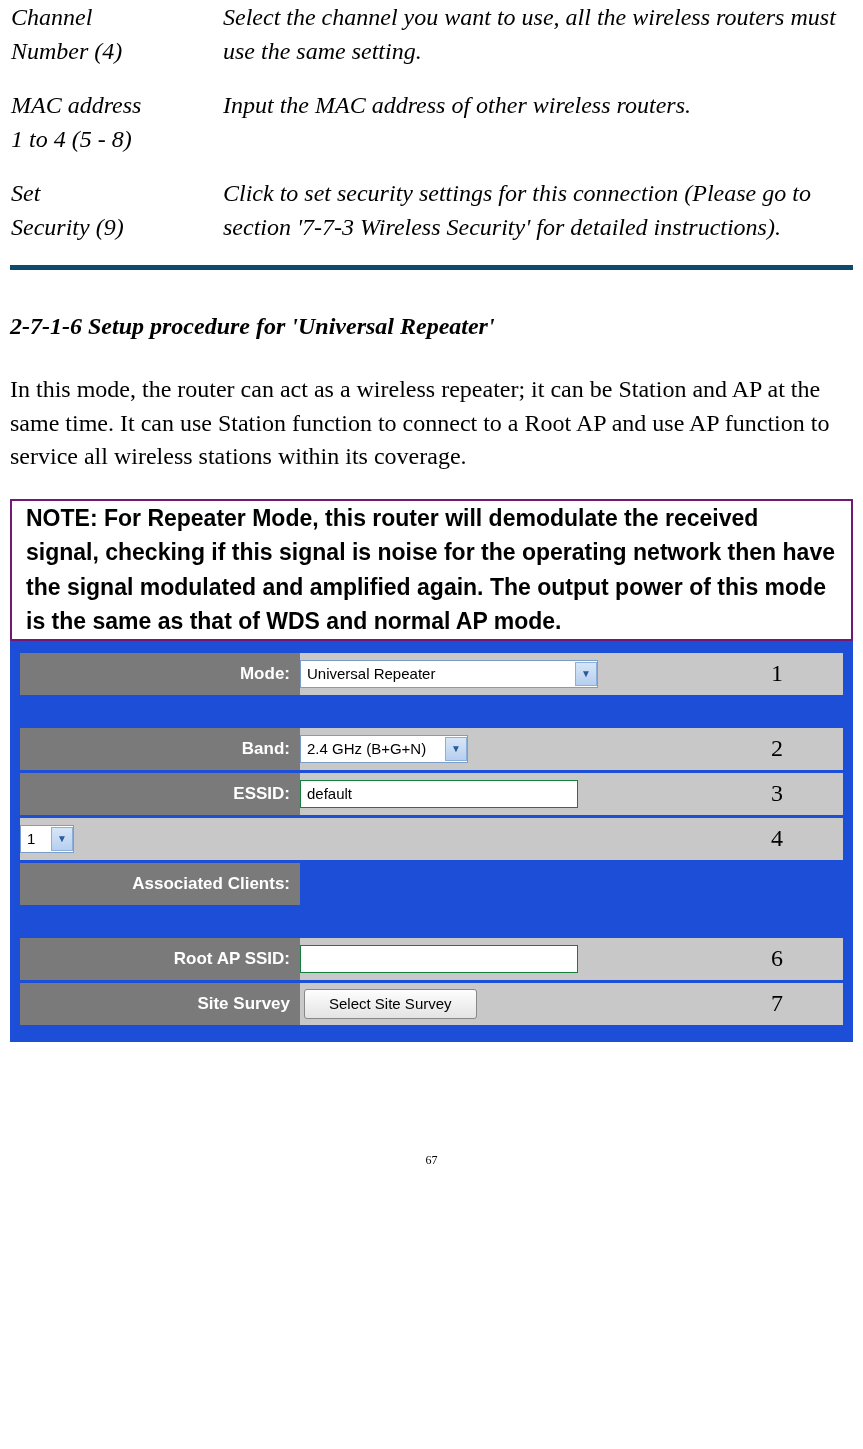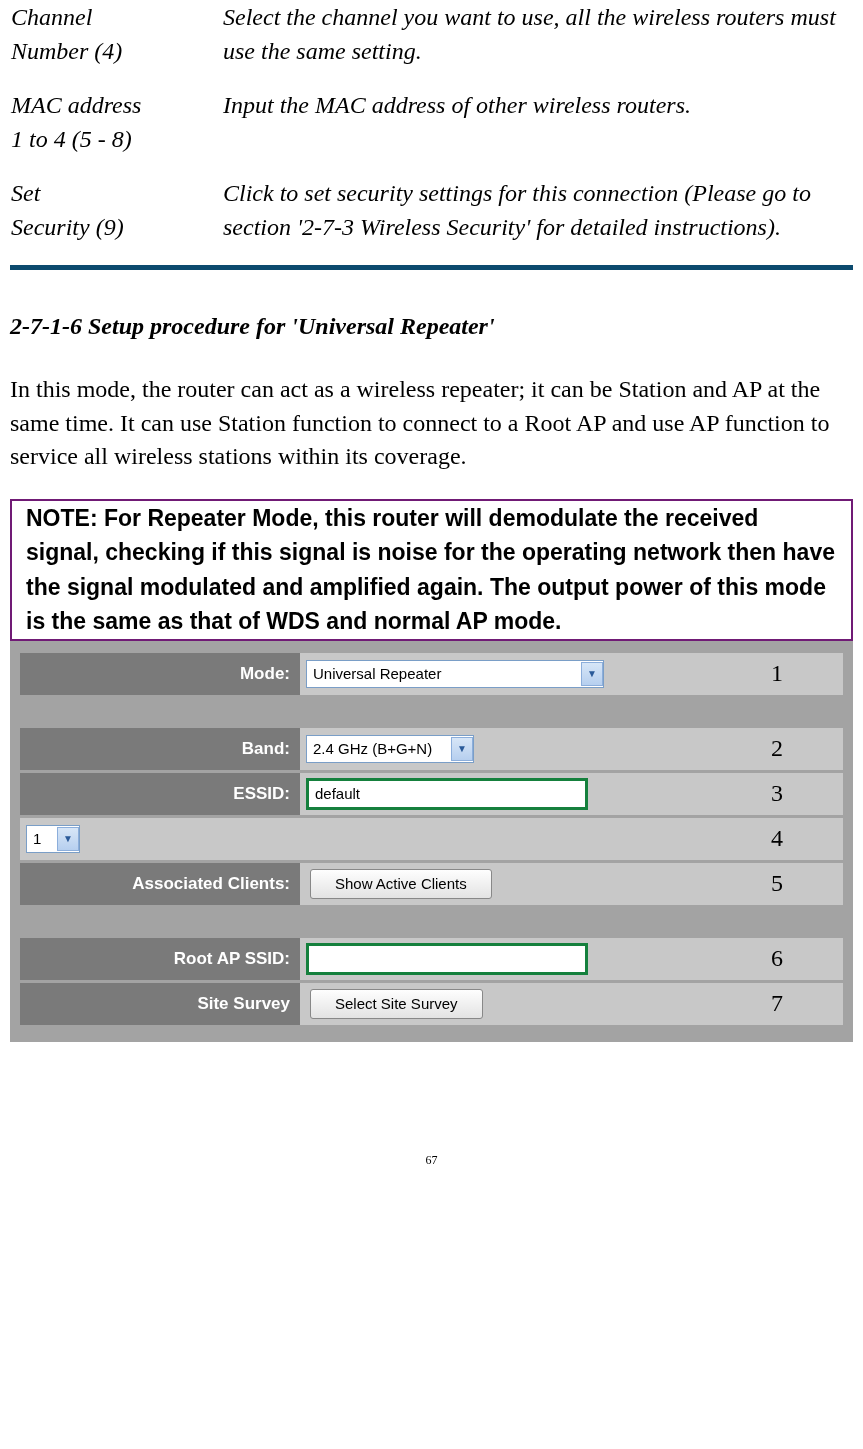--- a/index.html
+++ b/index.html
@@ -34,21 +34,21 @@
   }
   .note-box {
     border: 2px solid #701a75;
     padding: 0 14px;
     font-family: Arial, sans-serif;
     font-weight: bold;
     font-size: 23px;
     line-height: 1.5;
   }
   .form-panel {
-    background: #a3a3a3;
+    background: #1d4ed8;
     padding: 12px 10px 14px 10px;
     font-family: Arial, sans-serif;
     font-size: 17px;
   }
   .form-row {
     display: flex;
     align-items: stretch;
     height: 42px;
     margin-bottom: 3px;
     align-items: center;
@@ -64,21 +64,20 @@
     align-items: center;
     justify-content: flex-end;
     height: 42px;
     box-sizing: border-box;
   }
   .form-field {
     background: #c8c8c8;
     flex: 1;
     display: flex;
     align-items: center;
-    padding-left: 6px;
     height: 42px;
     box-sizing: border-box;
     position: relative;
   }
   .fake-select {
     background: #fff;
     border: 1px solid #7a9ec7;
     height: 26px;
     display: inline-flex;
     align-items: center;
@@ -96,21 +95,21 @@
     align-items: center;
     justify-content: center;
     color: #2a5a99;
     font-size: 10px;
   }
   .fake-select.wide { width: 290px; justify-content: space-between; }
   .fake-select.med  { width: 160px; justify-content: space-between; }
   .fake-select.sm   { width: 46px;  justify-content: space-between; }
   .fake-input {
     background: #fff;
-    border: 3px solid #15803d;
+    border: 1px solid #15803d;
     height: 26px;
     width: 270px;
     display: inline-flex;
     align-items: center;
     padding-left: 6px;
     font-size: 15px;
   }
   .fake-button {
     background: linear-gradient(#fefefe, #e3e3e3);
     border: 1px solid #888;
@@ -156,21 +155,21 @@
       <span>MAC address</span><br>
       <span>1 to 4 (5 - 8)</span>
     </td>
     <td>Input the MAC address of other wireless routers.</td>
   </tr>
   <tr>
     <td>
       <span>Set</span><br>
       <span>Security (9)</span>
     </td>
-    <td>Click to set security settings for this connection (Please go to section '2-7-3 Wireless Security' for detailed instructions).</td>
+    <td>Click to set security settings for this connection (Please go to section '7-7-3 Wireless Security' for detailed instructions).</td>
   </tr>
 </tbody>
   </table>
 
 <div class="section-heading">2-7-1-6 Setup procedure for 'Universal Repeater'</div>
 
 <div class="body-text">In this mode, the router can act as a wireless repeater; it can be Station and AP at the same time. It can use Station function to connect to a Root AP and use AP function to service all wireless stations within its coverage.</div>
 
 <div class="note-box">NOTE: For Repeater Mode, this router will demodulate the received signal, checking if this signal is noise for the operating network then have the signal modulated and amplified again. The output power of this mode is the same as that of WDS and normal AP mode.</div>
 
@@ -215,26 +214,20 @@
       <div class="fake-select sm">
         <span>1</span>
         <span class="arrow">▼</span>
       </div>
       <span class="num-annot">4</span>
     </div>
   </div>
 
   <div class="form-row">
     <div class="form-label">Associated Clients:</div>
-    <div class="form-field">
-      <div class="fake-button">
-        <span>Show Active Clients</span>
-      </div>
-      <span class="num-annot">5</span>
-    </div>
   </div>
 
   <div class="spacer-row"></div>
 
   <div class="form-row">
     <div class="form-label">Root AP SSID:</div>
     <div class="form-field">
       <div class="fake-input">
         <span></span>
       </div>

